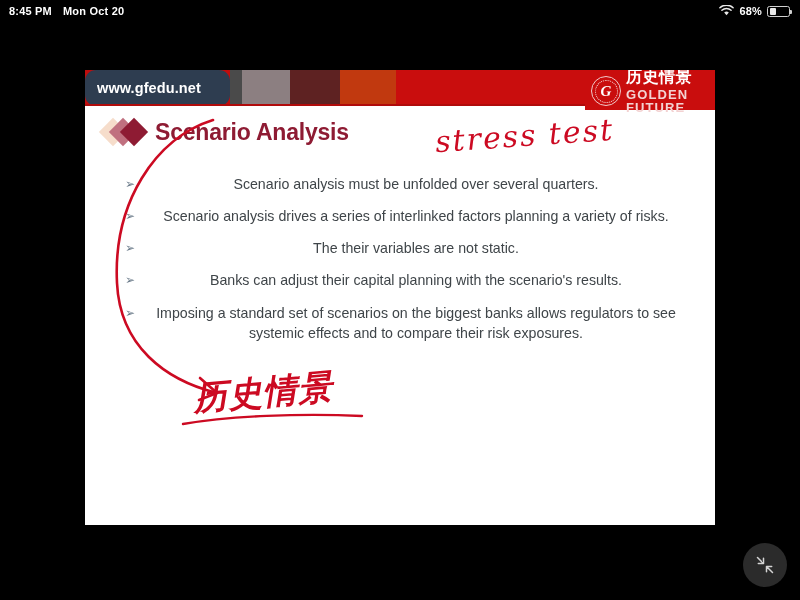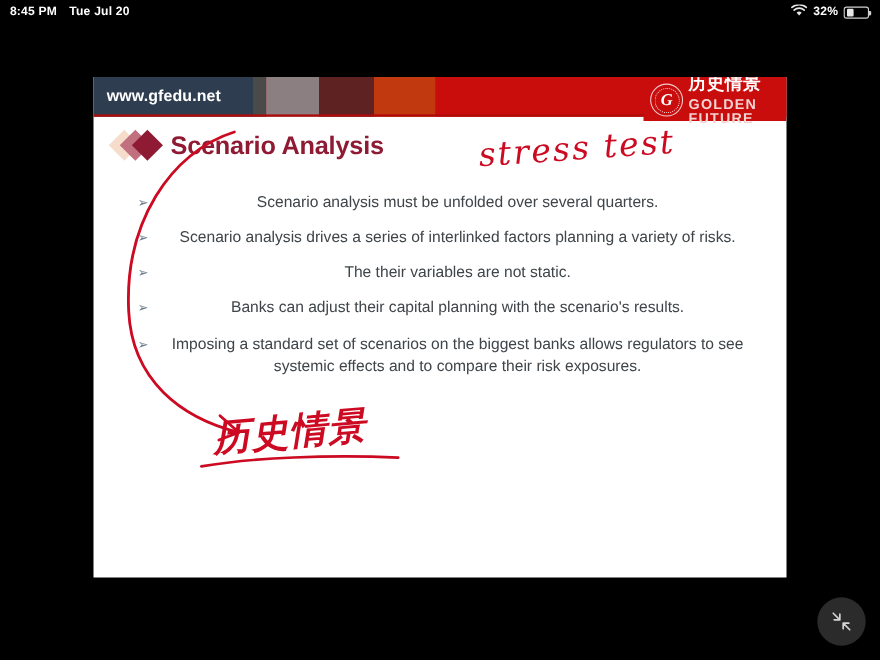--- a/index.html
+++ b/index.html
@@ -40,20 +40,21 @@
 
   
   #slide-header{
     position:relative; width:100%; height:36px; display:flex;
     background:#c00d0d;
   }
   .band{ height:100%; }
   #band-url{
     background:#2e3d50; width:145px; display:flex; align-items:center;
     padding-left:12px;
+    border-radius:11px;
   }
   #band-url span{
     color:#fff; font-size:14.5px; font-weight:bold; letter-spacing:.1px;
   }
   #band-gray-dark{ background:#4a4a4a; width:12px; }
   #band-gray{ background:#8c7f81; width:48px; }
   #band-maroon{ background:#5e2222; width:50px; }
   #band-orange{ background:#c1390f; width:56px; }
   #band-red{ background:#c90d0d; flex:1; }
   #header-underline{
@@ -143,31 +144,31 @@
     border-radius:50%; background:#2b2b2b;
     display:flex; align-items:center; justify-content:center;
   }
 </style>
 </head>
 <body>
 
 <div id="status-bar">
   <div id="status-left">
     <span>8:45 PM</span>
-    <span>Tue Jul 20</span>
+    <span>Mon Oct 20</span>
   </div>
   <div id="status-right">
     <span class="wifi-icon">
       <svg width="15" height="11" viewBox="0 0 15 11">
         <path d="M7.5 10.2 L5.2 7.5 a3.6 3.6 0 0 1 4.6 0 Z" fill="#e8e8e8"></path>
         <path d="M2.9 5.2 a6.9 6.9 0 0 1 9.2 0" stroke="#e8e8e8" stroke-width="1.5" fill="none" stroke-linecap="round"></path>
         <path d="M0.9 2.7 a9.9 9.9 0 0 1 13.2 0" stroke="#e8e8e8" stroke-width="1.5" fill="none" stroke-linecap="round"></path>
       </svg>
     </span>
-    <span>32%</span>
+    <span>68%</span>
     <span class="battery-shell">
       <span class="battery-fill" id="battery-fill" style="width: 6.4px;"></span>
     </span>
   </div>
 </div>
 
 <div id="slide">
 
   <div id="slide-header">
     <div class="band" id="band-url">

